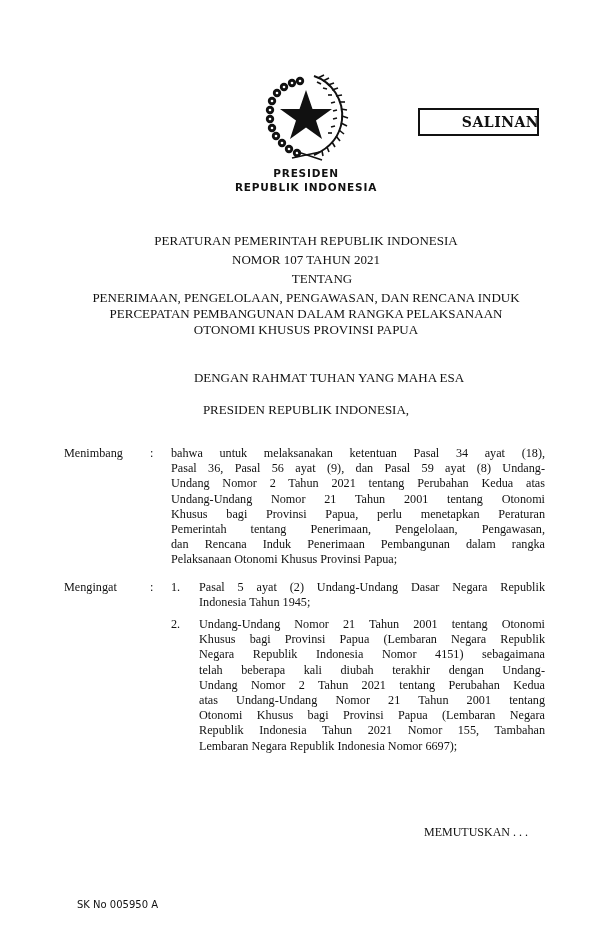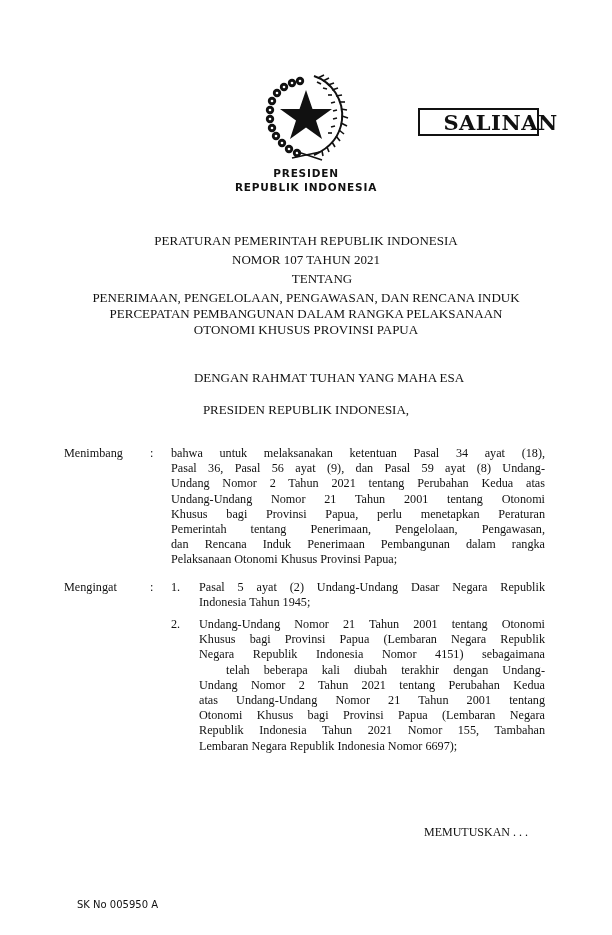--- a/index.html
+++ b/index.html
@@ -5,21 +5,21 @@
   html, body { margin:0; padding:0; background:#ffffff; }
   body { width:612px; height:935px; position:relative; overflow:hidden; color:#111;
          font-family: "DejaVu Serif", "Liberation Serif", serif; }
   .abs { position:absolute; }
   .serif { font-family: "Liberation Serif", "DejaVu Serif", serif; }
   .sans { font-family: "DejaVu Sans", "Liberation Sans", sans-serif; }
   .center { text-align:center; left:0; width:612px; }
   .emblem { left:262px; top:72px; width:88px; height:90px; }
   .salinan { left:418px; top:108px; width:121px; height:28px; border:2.5px solid #111;
              box-sizing:border-box; display:flex; align-items:center; justify-content:center; }
-  .salinan span { font-family:"DejaVu Serif", serif; font-weight:bold; font-size:21px; letter-spacing:0.5px;margin-left:44px; }
+  .salinan span { font-family:"DejaVu Serif", serif; font-weight:bold; font-size:14px; letter-spacing:0.5px;margin-left:44px; }
   .presiden-label { font-weight:bold; font-size:10.5px; letter-spacing:0.8px; line-height:14px; }
   .title { font-size:13px; line-height:16px; }
   .body-text { font-size:12.2px; line-height:15.2px; text-align:justify; }
   .label { font-size:12.2px; line-height:15.2px; }
 </style>
 </head>
 <body>
 
 <div class="abs emblem">
   <svg width="88" height="90" viewBox="0 0 88 90">
@@ -127,21 +127,21 @@
 <div class="abs serif body-text" style="left:199px; top:580px; width:346px;">
   <div style="text-align-last:justify;">Pasal 5 ayat (2) Undang-Undang Dasar Negara Republik</div>
   <div>Indonesia Tahun 1945;</div>
 </div>
 
 <div class="abs serif label" style="left:171px; top:617px;">2.</div>
 <div class="abs serif body-text" style="left:199px; top:617px; width:346px;">
   <div style="text-align-last:justify;">Undang-Undang Nomor 21 Tahun 2001 tentang Otonomi</div>
   <div style="text-align-last:justify;">Khusus bagi Provinsi Papua (Lembaran Negara Republik</div>
   <div style="text-align-last:justify;">Negara Republik Indonesia Nomor 4151) sebagaimana</div>
-  <div style="text-align-last:justify;margin-left:27px;">telah beberapa kali diubah terakhir dengan Undang-</div>
+  <div style="text-align-last:justify;">telah beberapa kali diubah terakhir dengan Undang-</div>
   <div style="text-align-last:justify;">Undang Nomor 2 Tahun 2021 tentang Perubahan Kedua</div>
   <div style="text-align-last:justify;">atas Undang-Undang Nomor 21 Tahun 2001 tentang</div>
   <div style="text-align-last:justify;">Otonomi Khusus bagi Provinsi Papua (Lembaran Negara</div>
   <div style="text-align-last:justify;">Republik Indonesia Tahun 2021 Nomor 155, Tambahan</div>
   <div>Lembaran Negara Republik Indonesia Nomor 6697);</div>
 </div>
 
 <div class="abs serif" style="left:424px; top:825px; font-size:12px;">MEMUTUSKAN . . .</div>
 
 <div class="abs sans" style="left:41px; top:899px; font-size:10px;margin-left:36px;">SK No 005950  A</div>

